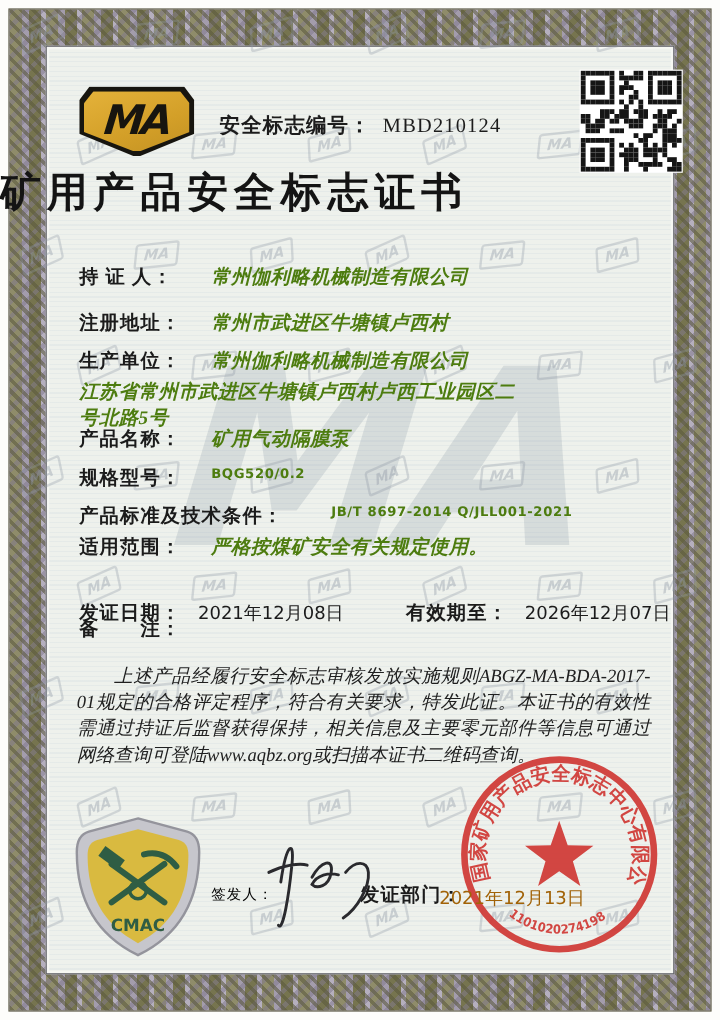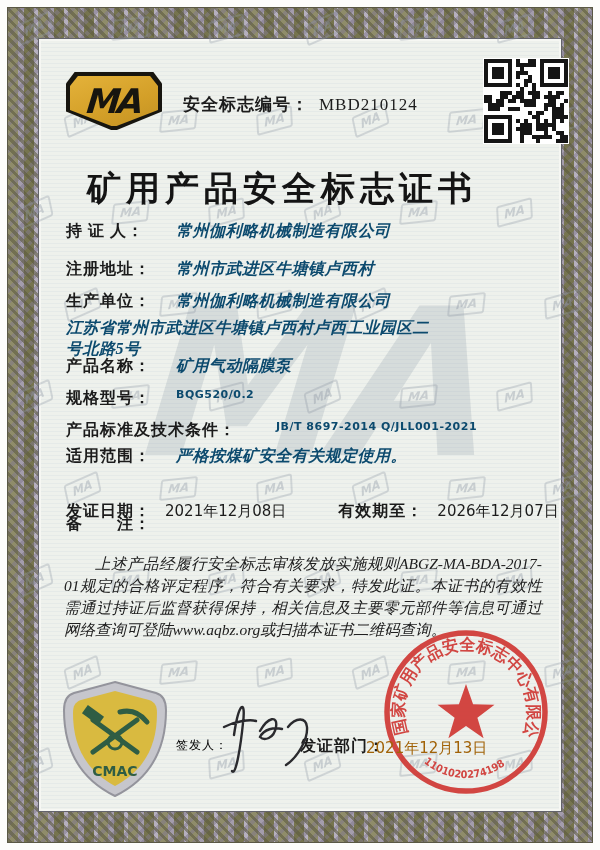--- a/index.html
+++ b/index.html
@@ -44,26 +44,26 @@
 
   .cert-no { left:183px; top:93px; font-size:17px; color:#1c1c1c; }
   .cert-no .lbl { font-weight:600; letter-spacing:1px; }
   .cert-no .val { margin-left:10px; font-family:"Liberation Serif",serif; letter-spacing:1px; }
 
   .qr { left:483px; top:58px; width:86px; height:86px; background:#fff; padding:1px;
     display:grid; grid-template-columns:repeat(21,1fr); grid-template-rows:repeat(21,1fr); }
   .qr div { width:100%; height:100%; }
   .qr .b { background:#151515; }
 
-  .title { left:0; top:138px; width:564px; text-align:center; font-size:34px; font-weight:900;
-    letter-spacing:5px; color:#141414;margin-top:28px; }
+  .title { left:0; top:138px; width:564px; font-size:34px; font-weight:900;
+    letter-spacing:5px; color:#141414; }
 
   .row { left:66px; display:flex; align-items:flex-start; font-size:16px; color:#1b1b1b; }
   .row .lbl { width:110px; flex:0 0 110px; letter-spacing:1px; font-weight:600; }
-  .row .val { font-weight:600; color:#0c4a6e; font-style:italic; letter-spacing:.5px; }
+  .row .val { font-weight:600; color:#4d7c0f; font-style:italic; letter-spacing:.5px; }
   .row.wide .lbl { width:auto; flex:0 0 auto; margin-right:40px; }
   .row .val.sans { font-family:"DejaVu Sans","Liberation Sans",sans-serif; font-style:normal; font-weight:bold; font-size:11px; }
   .r0{top:221px}.r1{top:259px}.r2{top:291px}.r3{top:318px}.r4{top:356px}.r5{top:388px}
   .r6{top:420px}.r7{top:446px}
   .r3 .val{width:372px; line-height:1.3;}
 
   .dates { left:66px; top:501px; display:flex; font-size:16px; color:#1b1b1b; }
   .dates .lbl { font-weight:600; letter-spacing:1px; }
   .dates .val { font-family:"DejaVu Sans","Liberation Sans",sans-serif; font-weight:normal; font-size:15px; margin-left:14px; margin-top:1px; }
   .dates .gap { width:52px; }

